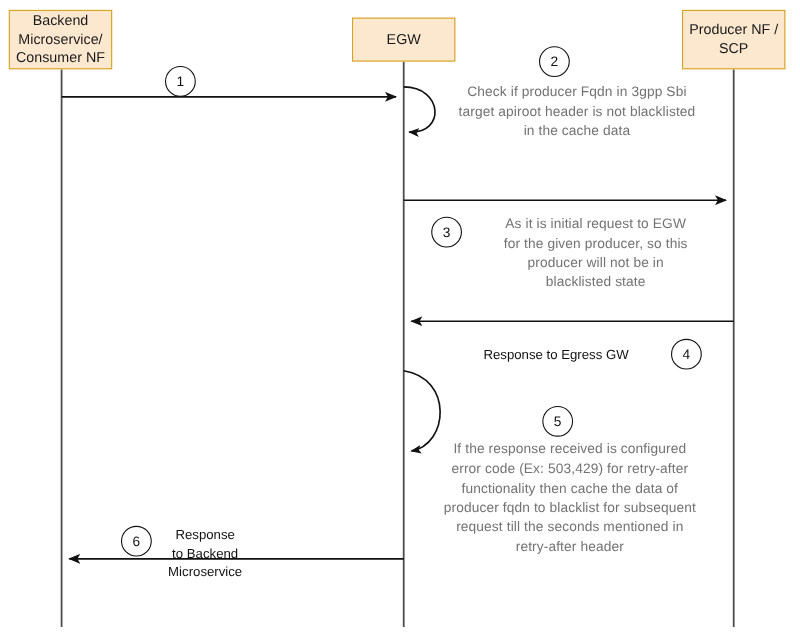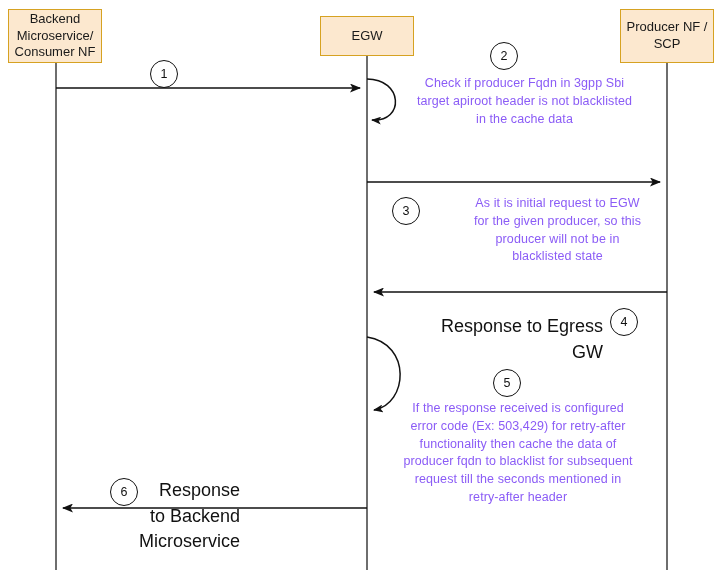--- a/index.html
+++ b/index.html
@@ -36,29 +36,29 @@
     font-size: 13px;
     color: #1a1a1a;
     line-height: 1.28;
     white-space: pre-line;
     padding: 2px 4px;
   }
   .note-text {
     position: absolute;
     text-align: center;
     font-size: 12.5px;
-    color: #8b5cf6;
+    color: #737373;
     line-height: 1.42;
     white-space: pre-line;
     letter-spacing: 0.1px;
   }
   .msg-label {
     position: absolute;
-    text-align: right;
-    font-size: 18px;
+    text-align: center;
+    font-size: 12px;
     color: #111111;
     line-height: 1.42;
     white-space: pre-line;
   }
   .step-badge {
     position: absolute;
     width: 28px;
     height: 28px;
     border: 1.3px solid #111111;
     border-radius: 50%;
@@ -139,21 +139,21 @@
   <div class="step-badge" style="left:610px; top:308px;">4</div>
 
   <div class="step-badge" style="left:493px; top:369px;">5</div>
 
   <div class="step-badge" style="left:110px; top:478px;">6</div>
 
   <div class="note-text" style="left:398px; top:75px; width:253px;">Check if producer Fqdn in 3gpp Sbi
 target apiroot header is not blacklisted
 in the cache data</div>
 
-  <div class="note-text" style="left:440px; top:195px; width:235px;">As it is initial request to EGW
+  <div class="note-text" style="left:424px; top:195px; width:235px;">As it is initial request to EGW
 for the given producer, so this
 producer will not be in
 blacklisted state</div>
 
   <div class="msg-label" style="left:408px; top:314px; width:195px;">Response to Egress GW</div>
 
   <div class="note-text" style="left:372px; top:400px; width:292px;">If the response received is configured
 error code (Ex: 503,429) for retry-after
 functionality then cache the data of
 producer fqdn to blacklist for subsequent

